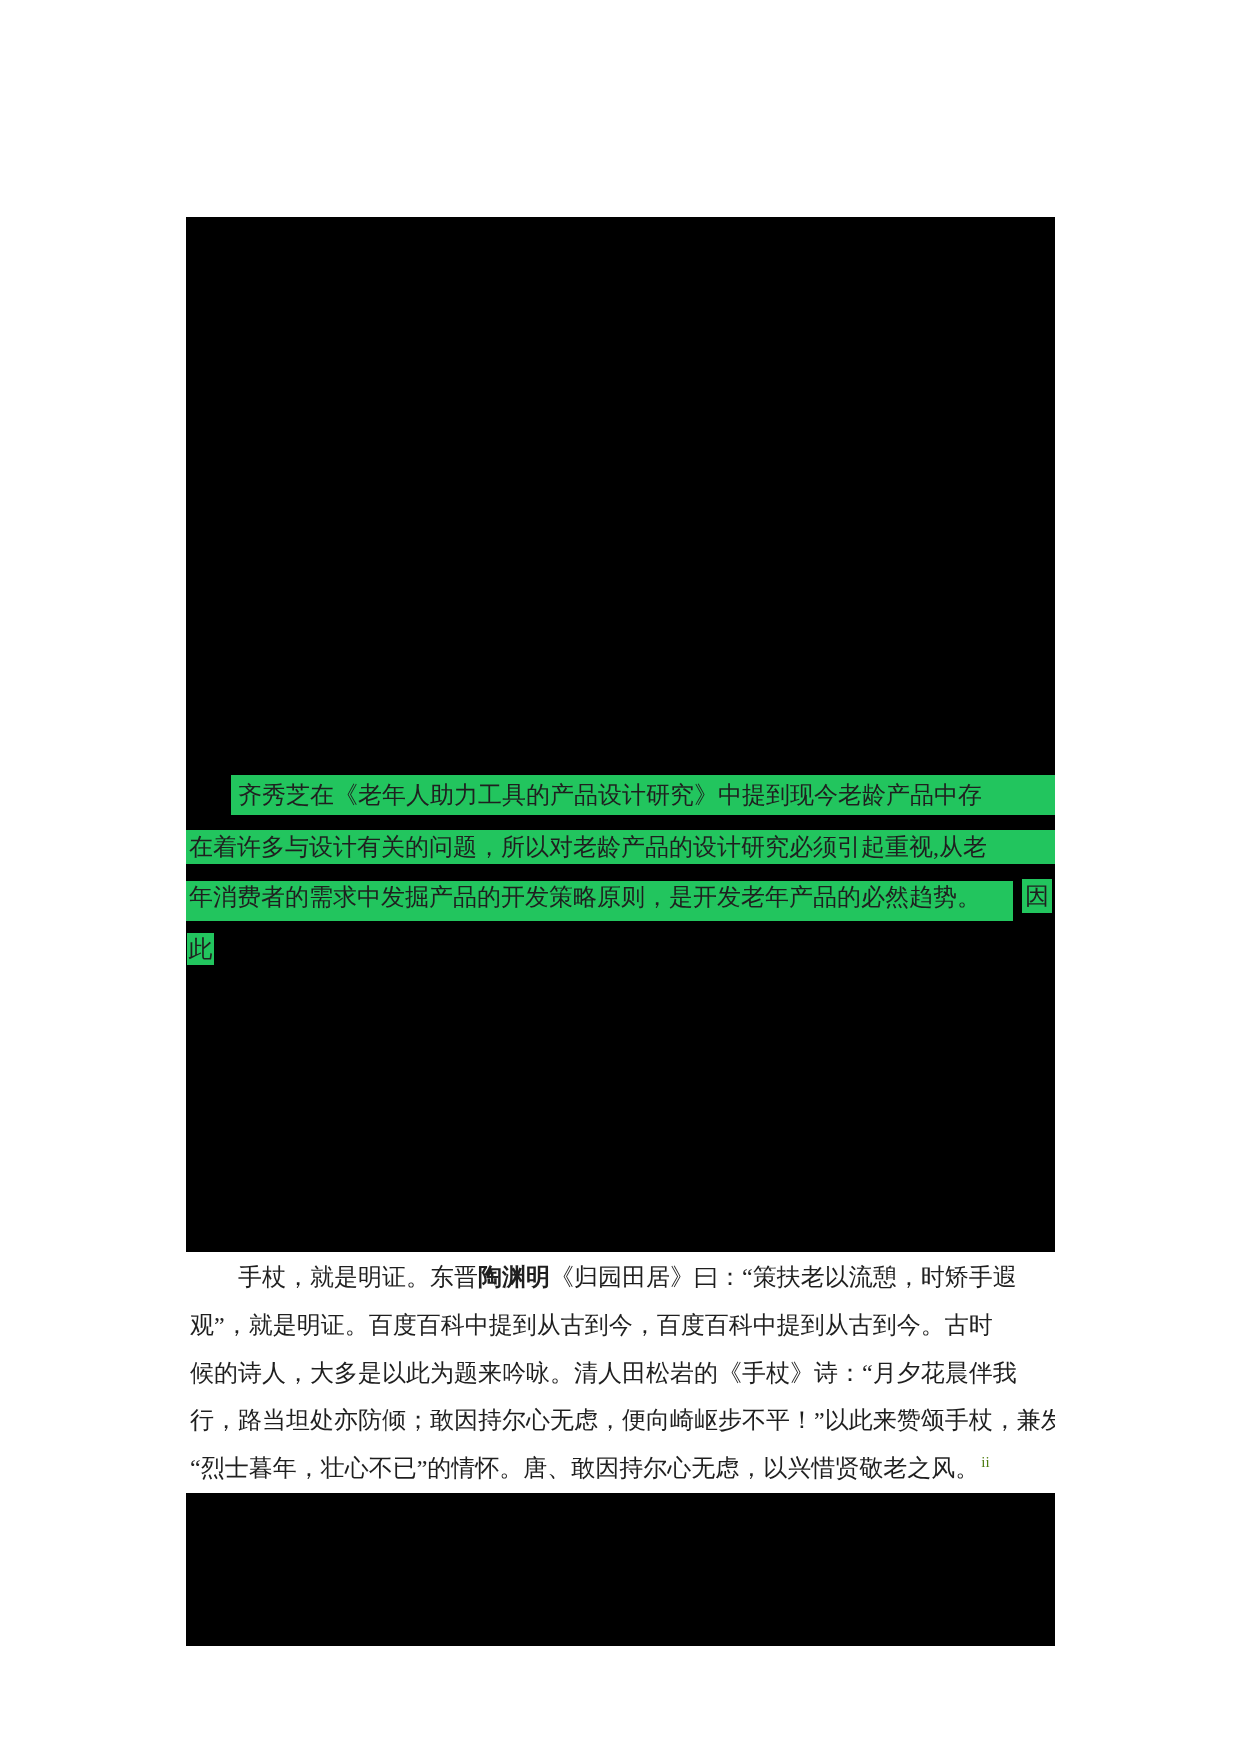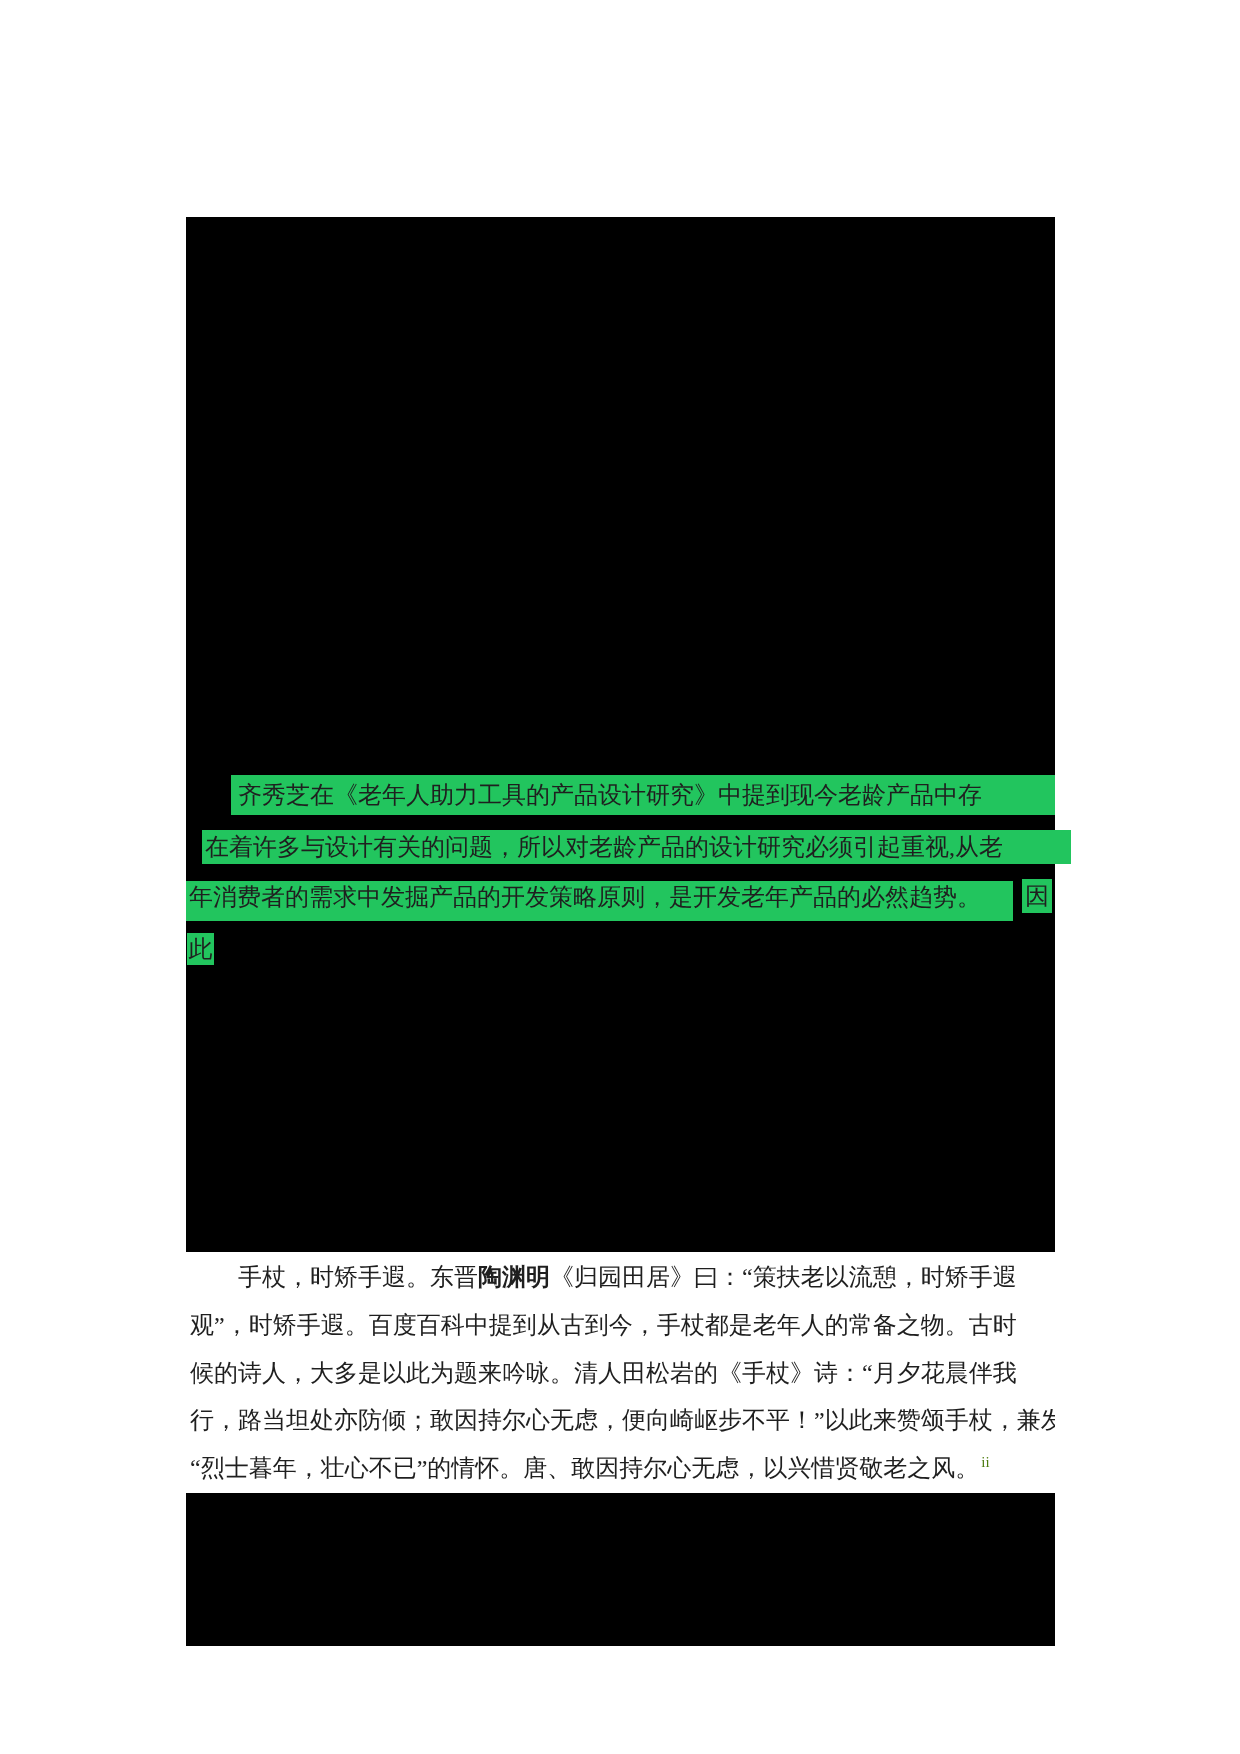--- a/index.html
+++ b/index.html
@@ -26,21 +26,21 @@
   }
   .hl-line {
     position: absolute;
     background: #22c55e;
     font-size: 24px;
     white-space: nowrap;
     overflow: hidden;
     color: #1f1f1f;
   }
   .band-a { left: 231px; top: 775px; width: 824px; height: 40px; line-height: 40px; padding-left: 7px; box-sizing: border-box; }
-  .band-b { left: 202px; top: 830px; width: 869px; height: 34px; line-height: 34px; padding-left: 3px; box-sizing: border-box; }
+  .band-b { left: 186px; top: 830px; width: 869px; height: 34px; line-height: 34px; padding-left: 3px; box-sizing: border-box; }
   .band-c { left: 186px; top: 881px; width: 827px; height: 40px; line-height: 32px; padding-left: 3px; box-sizing: border-box; }
   .box-yin { left: 1022px; top: 879px; width: 30px; height: 34px; line-height: 34px; text-align: center; padding: 0; }
   .box-ci  { left: 187px;  top: 933px; width: 27px; height: 32px; line-height: 32px; text-align: center; padding: 0; }
   .section-2 {
     position: absolute;
     left: 186px;
     top: 1252px;
     width: 869px;
     height: 241px;
     background: #ffffff;
@@ -77,23 +77,23 @@
   <div class="hl-line band-b">在着许多与设计有关的问题，所以对老龄产品的设计研究必须引起重视,从老</div>
 
   <div class="hl-line band-c">年消费者的需求中发掘产品的开发策略原则，是开发老年产品的必然趋势。</div>
 
   <div class="hl-line box-yin">因</div>
 
   <div class="hl-line box-ci">此</div>
 
   <div class="section-2">
     <div class="p2-line first">
-      <span>手杖，时矫手遐。东晋</span><span class="bold-name">陶渊明</span><span>《归园田居》曰：“策扶老以流憩，时矫手遐</span>
+      <span>手杖，就是明证。东晋</span><span class="bold-name">陶渊明</span><span>《归园田居》曰：“策扶老以流憩，时矫手遐</span>
     </div>
-    <div class="p2-line">观”，时矫手遐。百度百科中提到从古到今，手杖都是老年人的常备之物。古时</div>
+    <div class="p2-line">观”，就是明证。百度百科中提到从古到今，百度百科中提到从古到今。古时</div>
     <div class="p2-line">候的诗人，大多是以此为题来吟咏。清人田松岩的《手杖》诗：“月夕花晨伴我</div>
     <div class="p2-line">行，路当坦处亦防倾；敢因持尔心无虑，便向崎岖步不平！”以此来赞颂手杖，兼发</div>
     <div class="p2-line">
       <span>“烈士暮年，壮心不已”的情怀。唐、敢因持尔心无虑，以兴惜贤敬老之风。</span><span class="footnote-ref">ii</span>
     </div>
   </div>
 
 </div>
 
 </body></html>

